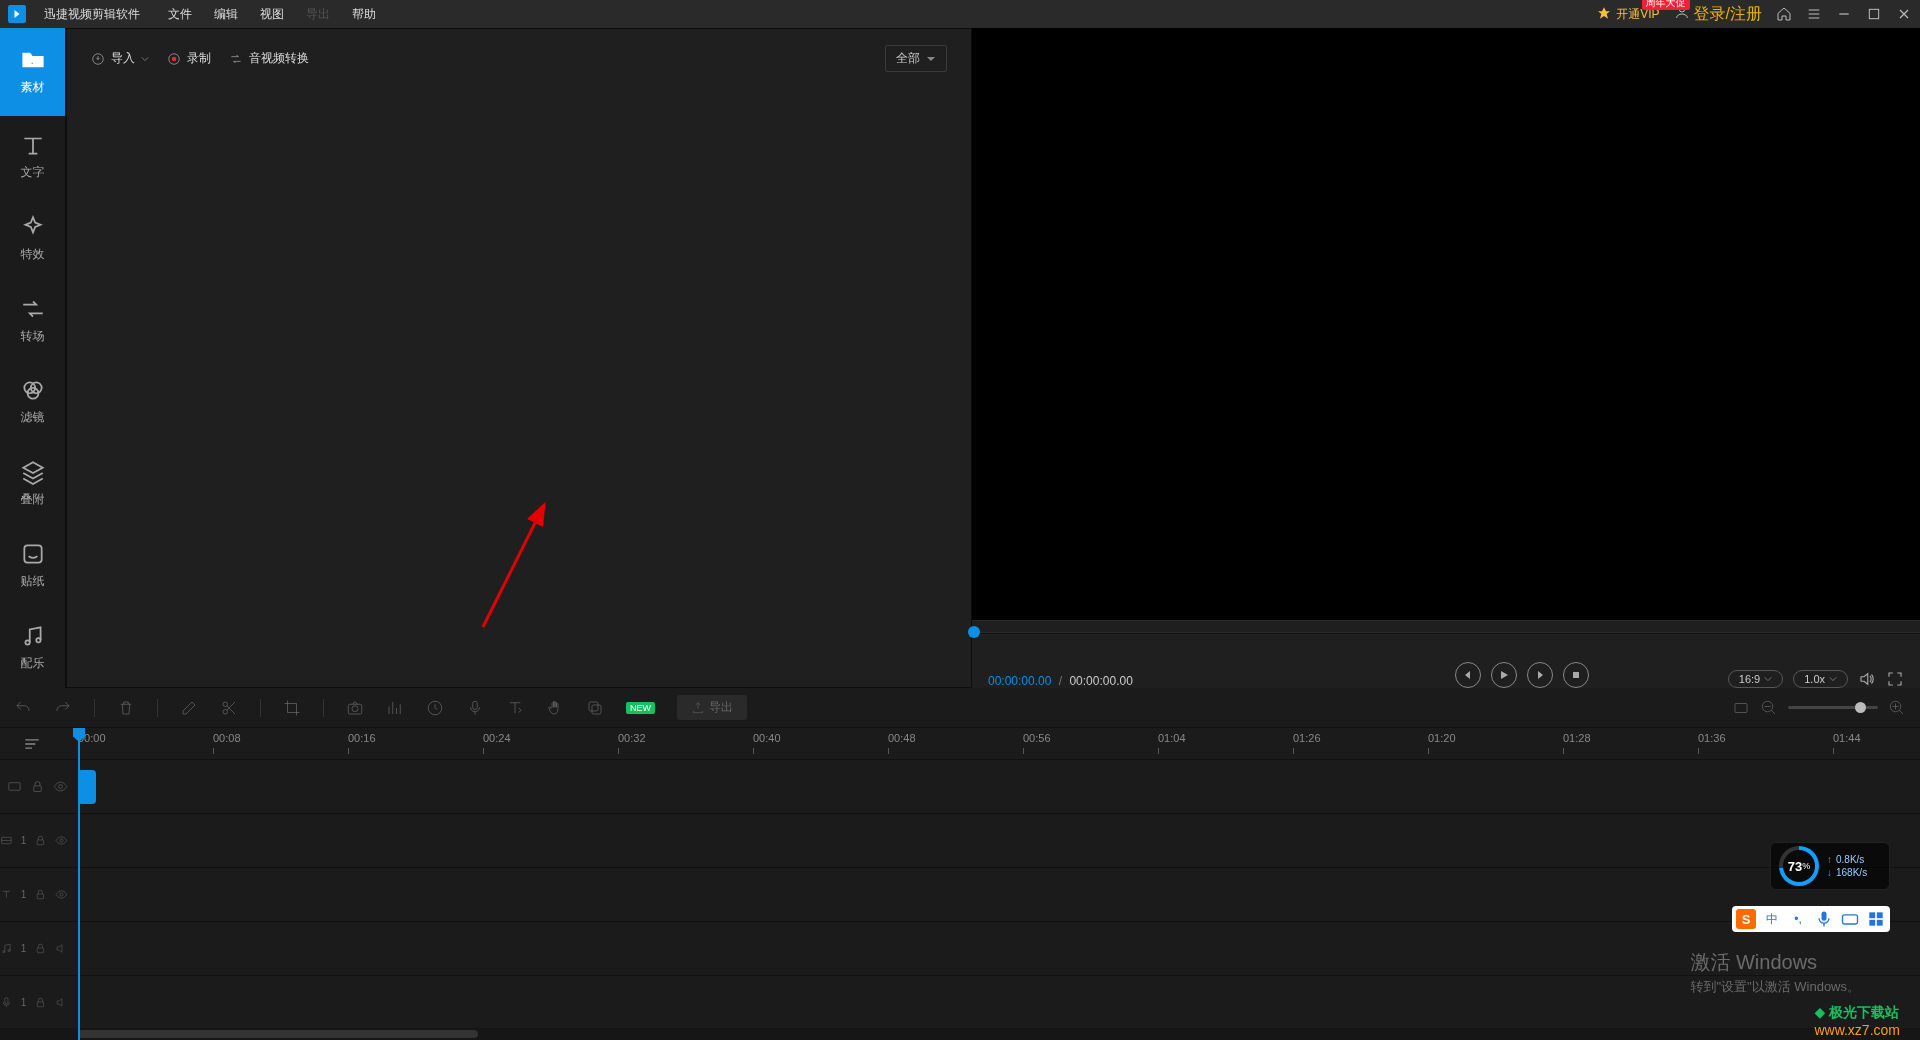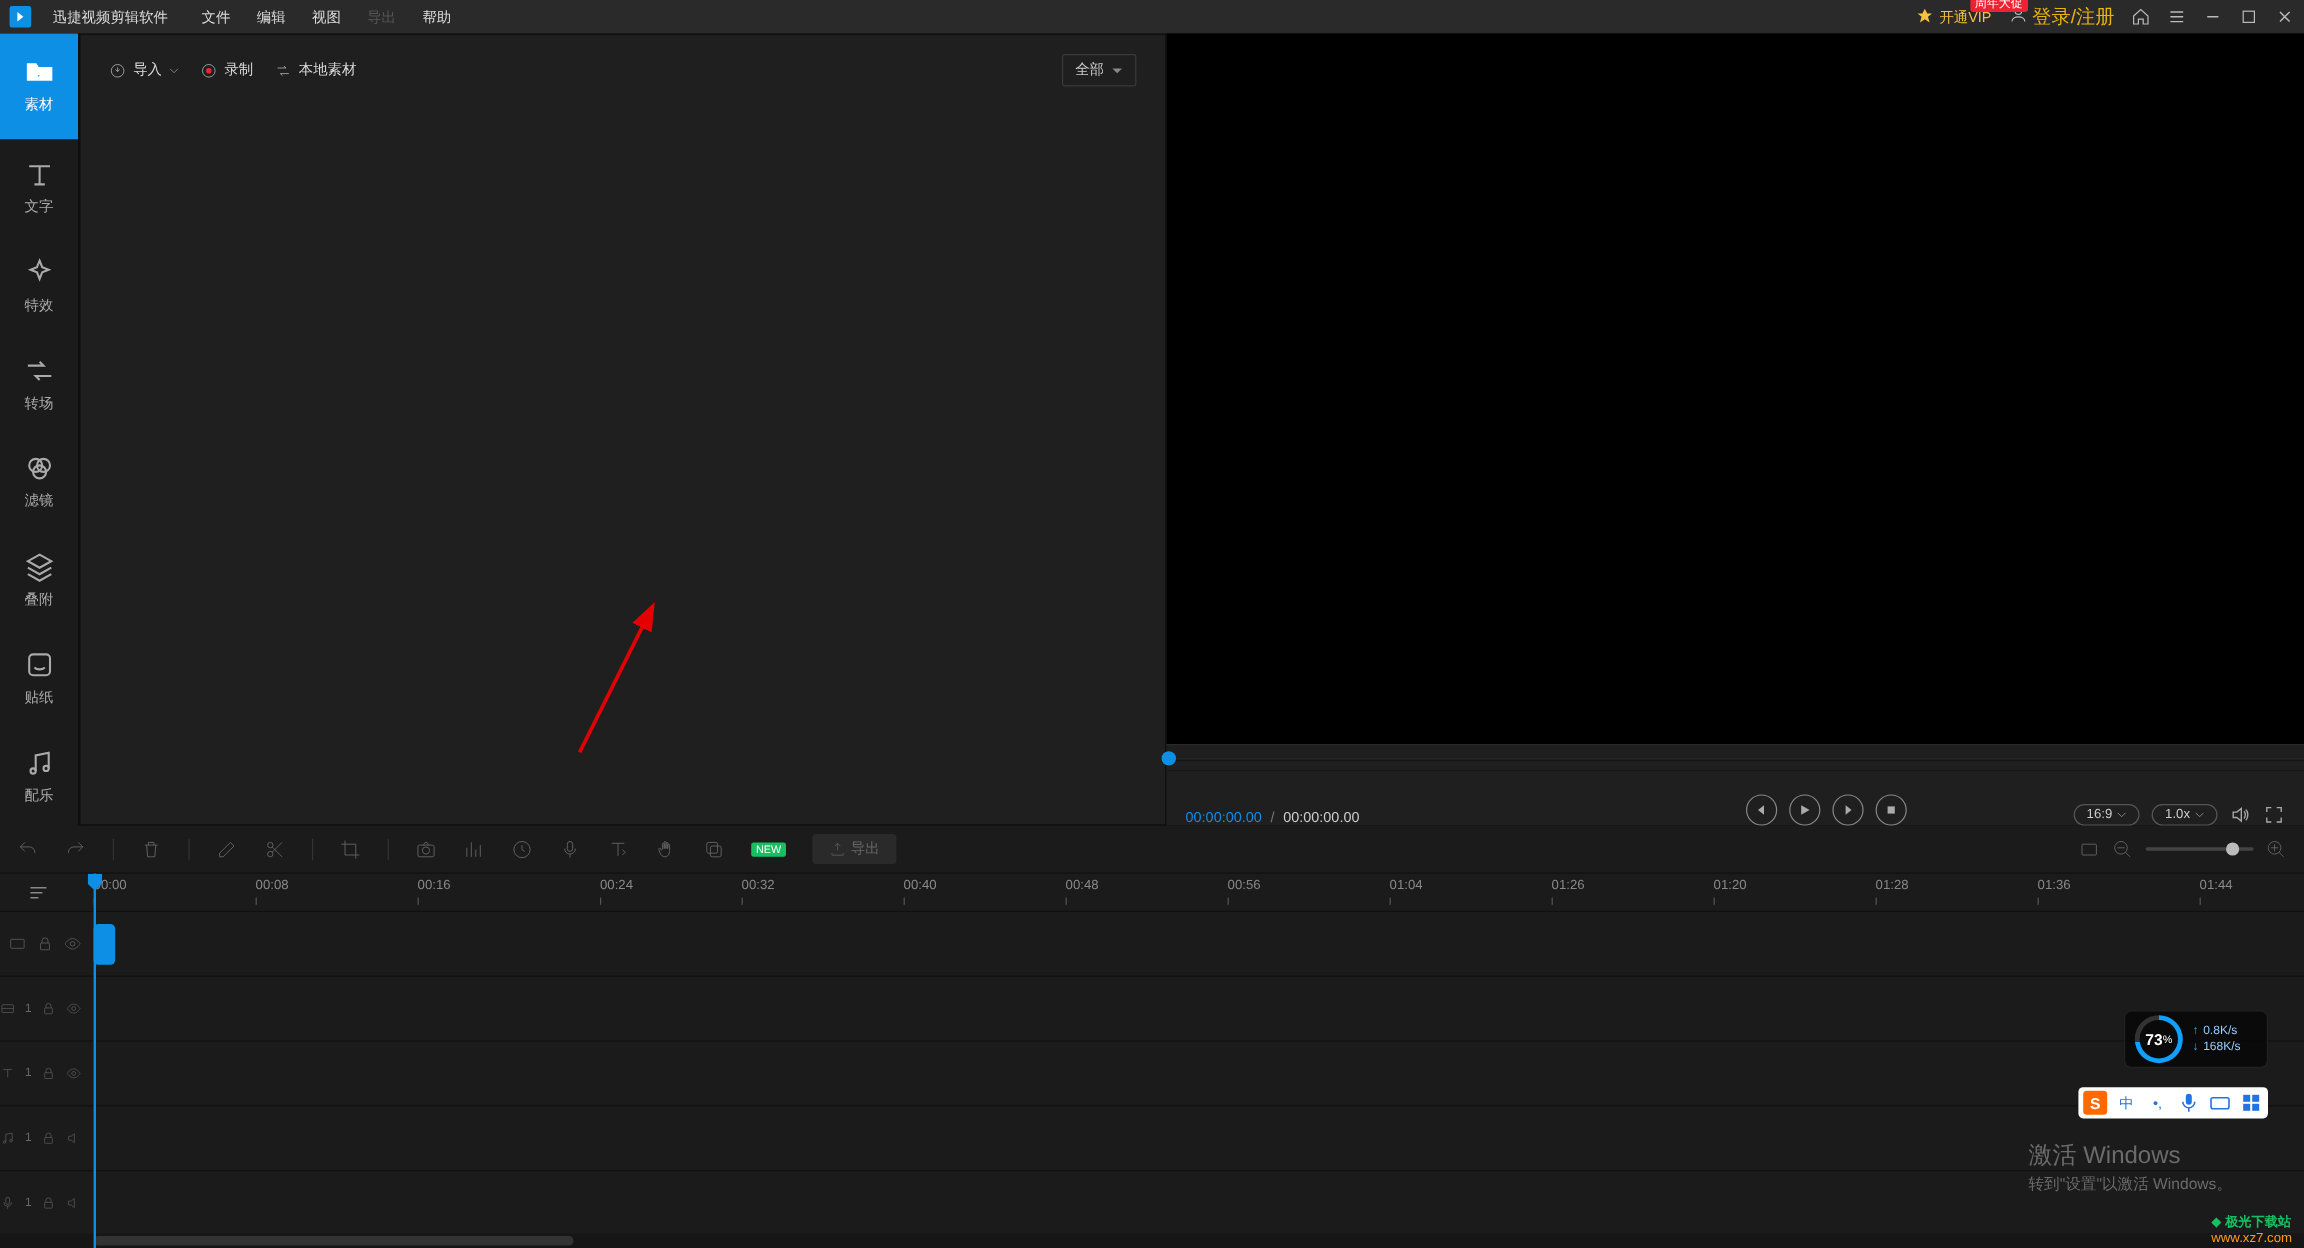--- a/index.html
+++ b/index.html
@@ -102,21 +102,21 @@
 .cpu-widget .ring span{position:absolute;inset:0;display:flex;align-items:center;justify-content:center;font-size:13px;color:#fff;z-index:1}
 .cpu-widget .nets{display:flex;flex-direction:column;gap:2px;font-size:10px;color:#9cf}
 .cpu-widget .nets div{display:flex;align-items:center;gap:4px}
 .ime{position:absolute;right:30px;bottom:108px;height:26px;background:#fff;border-radius:4px;display:flex;align-items:center;padding:0 4px;gap:6px}
 .ime .logo{width:20px;height:20px;background:#ff6a00;border-radius:3px;color:#fff;display:flex;align-items:center;justify-content:center;font-weight:bold;font-size:13px}
 .ime .cell{width:20px;height:20px;display:flex;align-items:center;justify-content:center;font-size:12px;color:#2374e1}
 .ime svg{width:16px;height:16px;fill:#2374e1}
 .activate{position:absolute;right:60px;bottom:44px;text-align:left;color:#6b6b6b}
 .activate .t1{font-size:20px}
 .activate .t2{font-size:13px;margin-top:2px}
-.watermark{position:absolute;right:10px;bottom:2px;font-size:11px;color:#16a060}
+.watermark{position:absolute;right:20px;bottom:2px;font-size:14px;color:#16a060}
 .watermark .brand{color:#16c060;font-weight:bold}
 .watermark .url{color:#ff9c1a}
 </style>
 </head>
 <body>
 
 <div class="titlebar">
   <div class="app-logo">
     <svg viewBox="0 0 24 24">
         <path d="M7 4l10 8L7 20z" fill="#fff"></path>
@@ -254,21 +254,21 @@
         <svg viewBox="0 0 24 24">
             <circle cx="12" cy="12" r="9" fill="none" stroke="#ccc"></circle>
             <circle cx="12" cy="12" r="4" fill="#e23"></circle>
           </svg>
         <span>录制</span>
       </div>
       <div class="btn">
         <svg viewBox="0 0 24 24">
             <path d="M4 8h12l-3-3M20 16H8l3 3" stroke="#ccc" fill="none"></path>
           </svg>
-        <span>本地素材</span>
+        <span>音视频转换</span>
       </div>
       <div class="filter">
         <span>全部</span>
         <svg viewBox="0 0 10 10">
             <path d="M1 3l4 4 4-4"></path>
           </svg>
       </div>
     </div>
     <svg class="arrow" viewBox="0 0 80 140">
       <defs>
@@ -417,21 +417,21 @@
 
   <div class="ruler">
     <svg class="sort" width="20" height="20" viewBox="0 0 24 24">
         <path d="M4 7h16M4 12h12M4 17h8" stroke="#888" stroke-width="1.6"></path>
       </svg>
     <div class="playhead"></div>
 
   <div class="tick" style="left: 78px;">00:00</div>
       <div class="tick" style="left: 213px;">00:08</div>
       <div class="tick" style="left: 348px;">00:16</div>
-      <div class="tick" style="left: 500px;">00:24</div>
+      <div class="tick" style="left: 483px;">00:24</div>
       <div class="tick" style="left: 618px;">00:32</div>
       <div class="tick" style="left: 753px;">00:40</div>
       <div class="tick" style="left: 888px;">00:48</div>
       <div class="tick" style="left: 1023px;">00:56</div>
       <div class="tick" style="left: 1158px;">01:04</div>
       <div class="tick" style="left: 1293px;">01:26</div>
       <div class="tick" style="left: 1428px;">01:20</div>
       <div class="tick" style="left: 1563px;">01:28</div>
       <div class="tick" style="left: 1698px;">01:36</div>
       <div class="tick" style="left: 1833px;">01:44</div>

